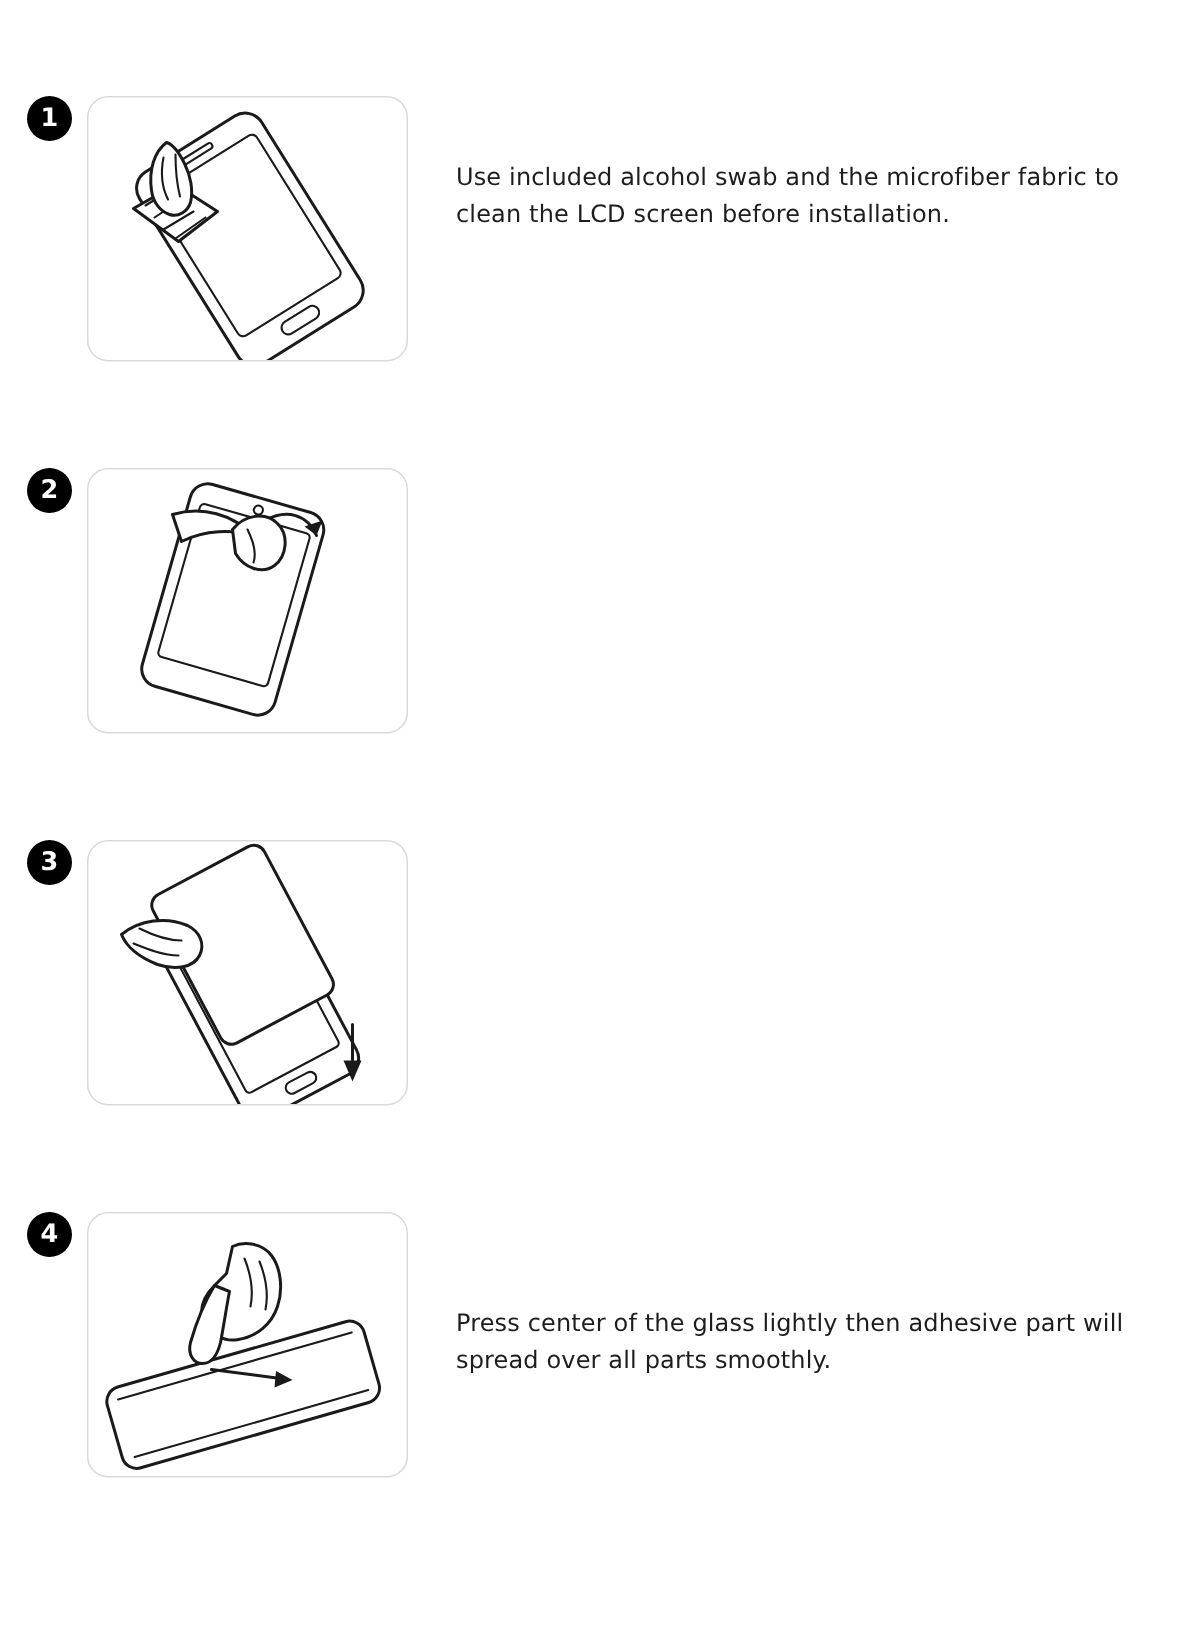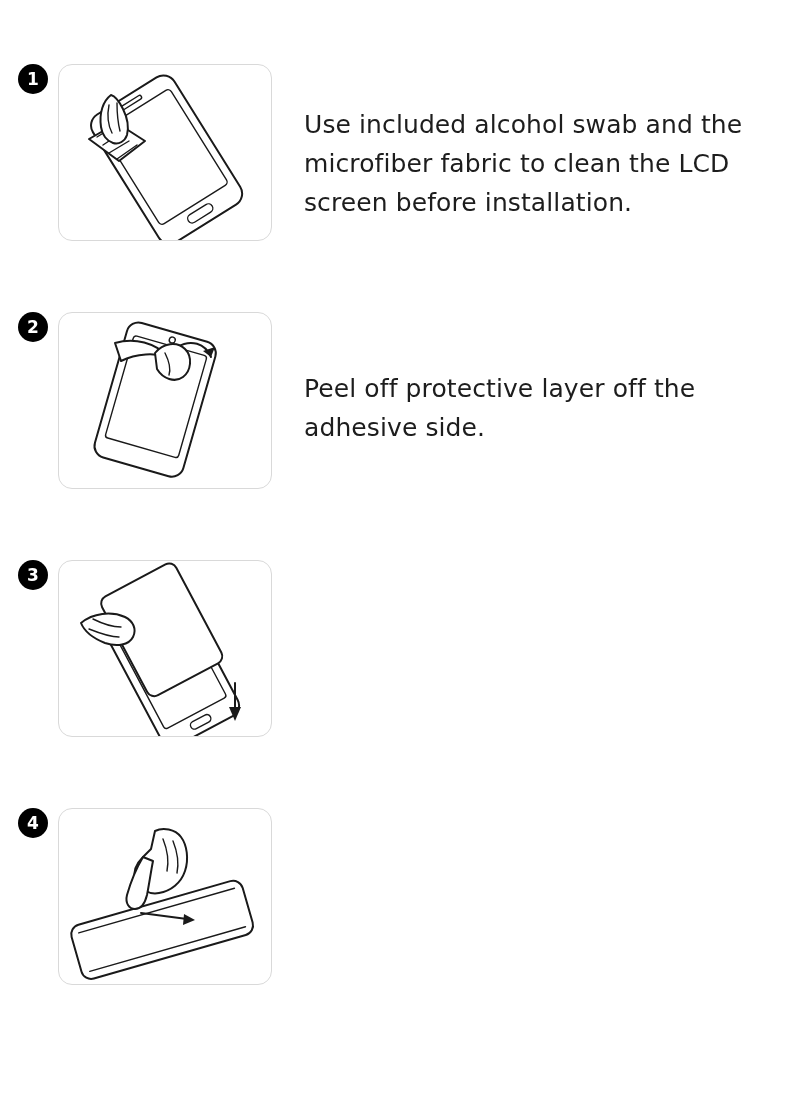--- a/index.html
+++ b/index.html
@@ -55,21 +55,21 @@
   }
   .panel svg {
     display: block;
     width: 212px;
     height: 175px;
   }
   .text {
     margin-left: 32px;
     margin-top: 64px;
     width: 480px;
-    font-size: 25px;
+    font-size: 16px;
     line-height: 1.55;
     color: #1d1d1d;
     font-family: "DejaVu Sans", sans-serif;
     letter-spacing: 0.1px;
   }
   .step-1 .text { padding-top: 42px; }
   .step-2 .text { padding-top: 58px; }
   .step-3 .text { padding-top: 48px; }
   .step-4 .text { padding-top: 62px; }
 
@@ -122,21 +122,20 @@
 
         <path class="ln fill-white" d="M56 30 C76 24 96 30 110 44 C96 40 78 40 62 48 Z"></path>
 
         <path class="ln" d="M118 34 C132 26 146 30 152 44"></path>
         <path class="fill-arrow" d="M152 44 L144 38 L156 34 Z"></path>
 
         <path class="ln fill-white" d="M96 40 C104 30 118 28 126 36 C134 44 132 58 124 64 C116 70 104 66 98 56 Z"></path>
         <path class="ln-thin" d="M106 40 C110 48 112 56 110 62"></path>
       </svg>
     </div>
-    <div class="text">Peel off protective layer off the adhesive side.</div>
   </div>
 
   <div class="step step-3">
     <div class="badge">3</div>
     <div class="panel">
       <svg viewBox="0 0 212 175" xmlns="http://www.w3.org/2000/svg">
 
         <g transform="rotate(-28 110 112)">
           <rect class="ln fill-white" x="72" y="48" width="86" height="132" rx="12" ry="12"></rect>
           <rect class="ln-thin fill-white" x="80" y="62" width="70" height="98" rx="3" ry="3"></rect>
@@ -171,15 +170,16 @@
         <path class="ln fill-white" d="M96 22 C104 18 116 20 122 28 C128 36 130 50 126 62 C122 74 112 82 100 84 C90 86 80 80 76 70 C74 62 78 54 84 48 L92 40 Z"></path>
 
         <path class="ln fill-white" d="M84 48 C78 58 72 72 68 86 C66 94 70 100 76 100 C82 100 86 94 88 86 C90 76 92 62 94 52 Z"></path>
         <path class="ln-thin" d="M104 30 C108 40 110 52 108 62"></path>
         <path class="ln-thin" d="M114 32 C118 42 120 54 118 64"></path>
 
         <path class="ln" d="M82 104 L128 110"></path>
         <path class="fill-arrow" d="M136 111 L124 116 L125 105 Z"></path>
       </svg>
     </div>
+    <div class="text">Press center of the glass lightly then adhesive part will spread over all parts smoothly.</div>
   </div>
 
 </div>
 
 </body></html>

